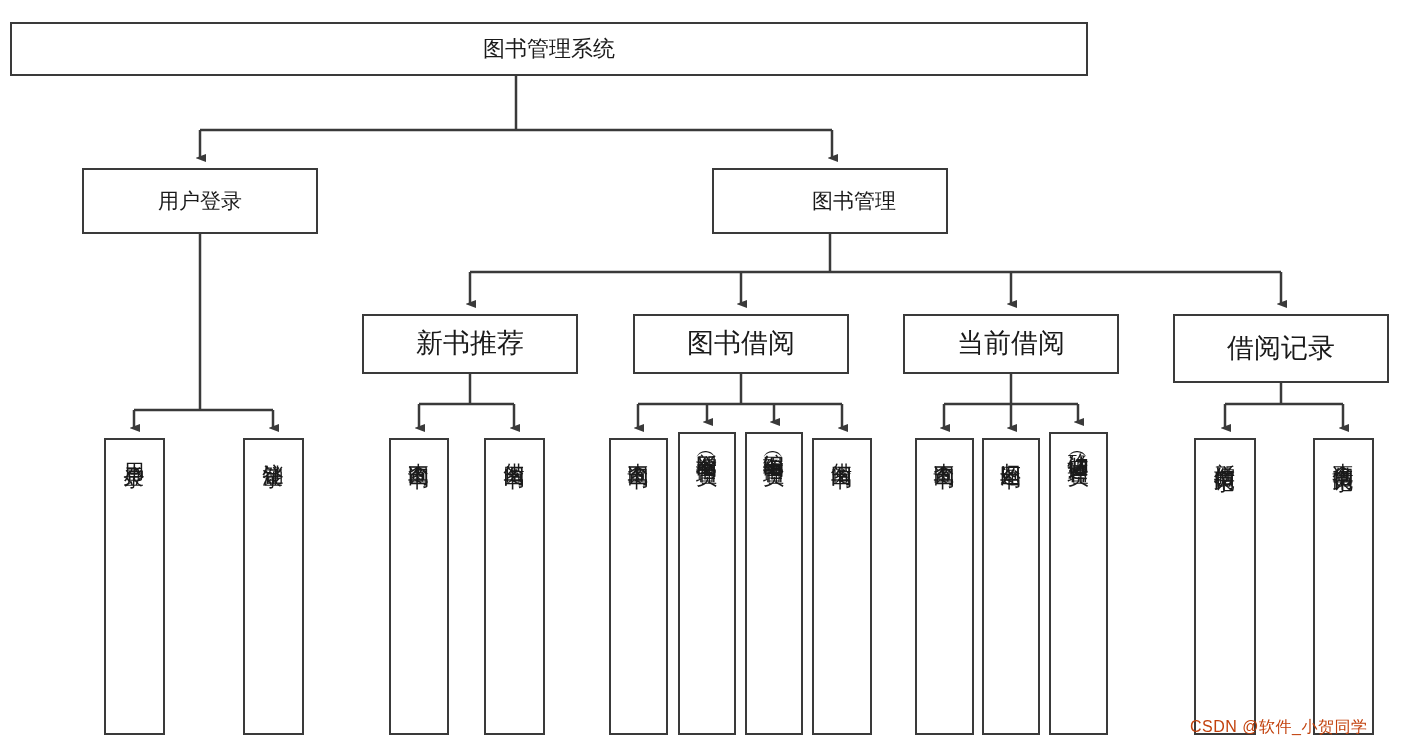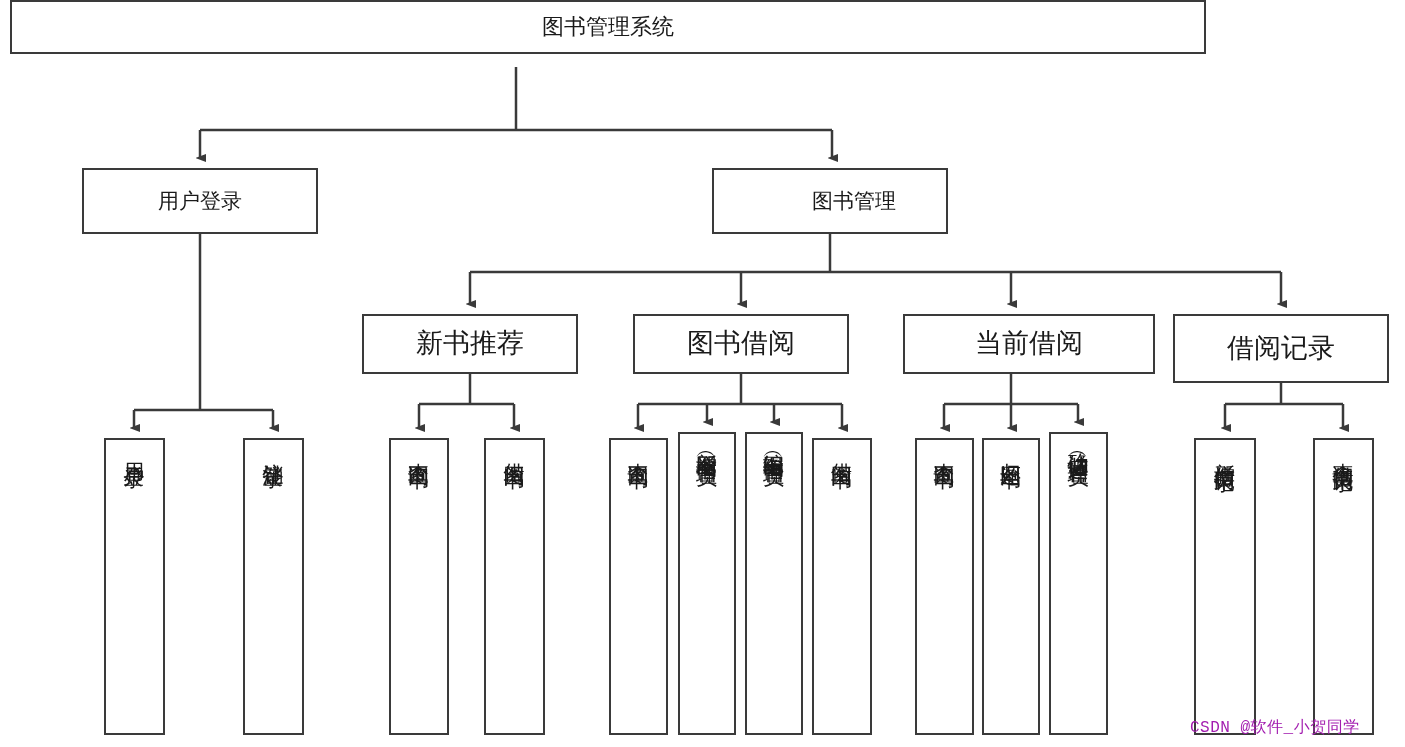--- a/index.html
+++ b/index.html
@@ -52,25 +52,24 @@
     text-orientation: upright;
     font-size: 21px;
     letter-spacing: 2px;
     line-height: 1;
   }
   .node.leaf.tall {
     padding-top: 2px;
   }
   .watermark {
     position: absolute;
-    color: #a21caf;
+    color: #c2410c;
     font-size: 16px;
     white-space: nowrap;
     letter-spacing: 0.5px;
-    font-family: Liberation Mono, monospace;
   }
 </style>
 </head>
 <body>
 
 <div id="stage">
 
   <svg class="connectors" viewBox="0 0 1405 747" xmlns="http://www.w3.org/2000/svg">
     <defs>
       <marker id="arrow" markerWidth="10" markerHeight="10" refX="4" refY="6" orient="auto" markerUnits="userSpaceOnUse">
@@ -114,38 +113,38 @@
       <path d="M1011,404 L1011,428" marker-end="url(#arrow)"></path>
       <path d="M1078,404 L1078,422" marker-end="url(#arrow)"></path>
 
       <path d="M1281,374 L1281,404"></path>
       <path d="M1225,404 L1343,404"></path>
       <path d="M1225,404 L1225,428" marker-end="url(#arrow)"></path>
       <path d="M1343,404 L1343,428" marker-end="url(#arrow)"></path>
     </g>
   </svg>
 
-  <div class="node root" style="left:10px; top:0; width:1196px; height:54px;">
+  <div class="node root" style="left:10px; top:22px; width:1078px; height:54px;">
     <span class="label">图书管理系统</span>
   </div>
 
   <div class="node level1" style="left:82px; top:168px; width:236px; height:66px;">
     <span class="label">用户登录</span>
   </div>
   <div class="node level1" style="left:712px; top:168px; width:236px; height:66px;padding-left:48px;">
     <span class="label">图书管理</span>
   </div>
 
   <div class="node level2" style="left:362px; top:314px; width:216px; height:60px;">
     <span class="label">新书推荐</span>
   </div>
   <div class="node level2" style="left:633px; top:314px; width:216px; height:60px;">
     <span class="label">图书借阅</span>
   </div>
-  <div class="node level2" style="left:903px; top:314px; width:252px; height:60px;">
+  <div class="node level2" style="left:903px; top:314px; width:216px; height:60px;">
     <span class="label">当前借阅</span>
   </div>
   <div class="node level2" style="left:1173px; top:314px; width:216px; height:69px;">
     <span class="label">借阅记录</span>
   </div>
 
   <div class="node leaf" style="left:104px; top:438px; width:61px; height:297px;">
     <span class="label">用户登录</span>
   </div>
   <div class="node leaf" style="left:243px; top:438px; width:61px; height:297px;">

